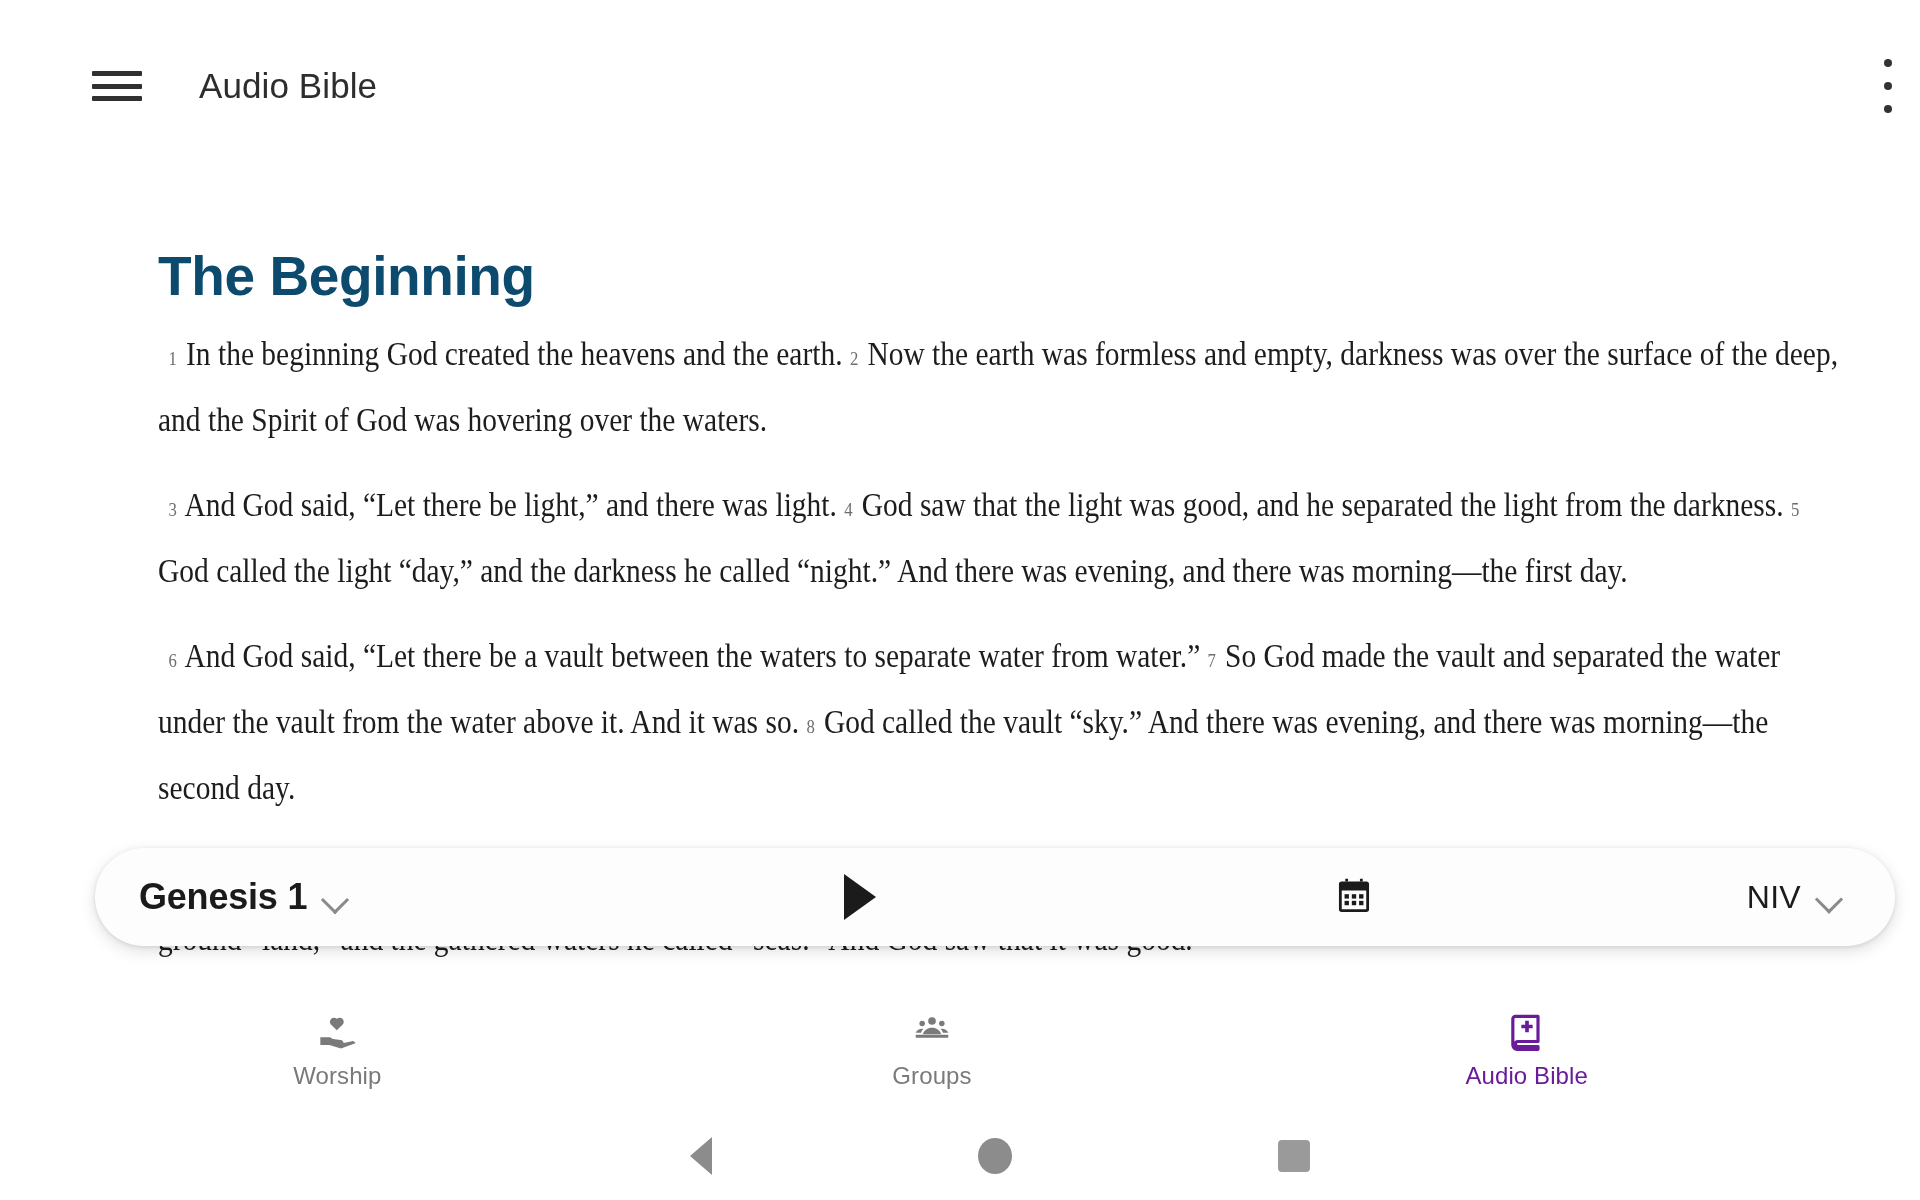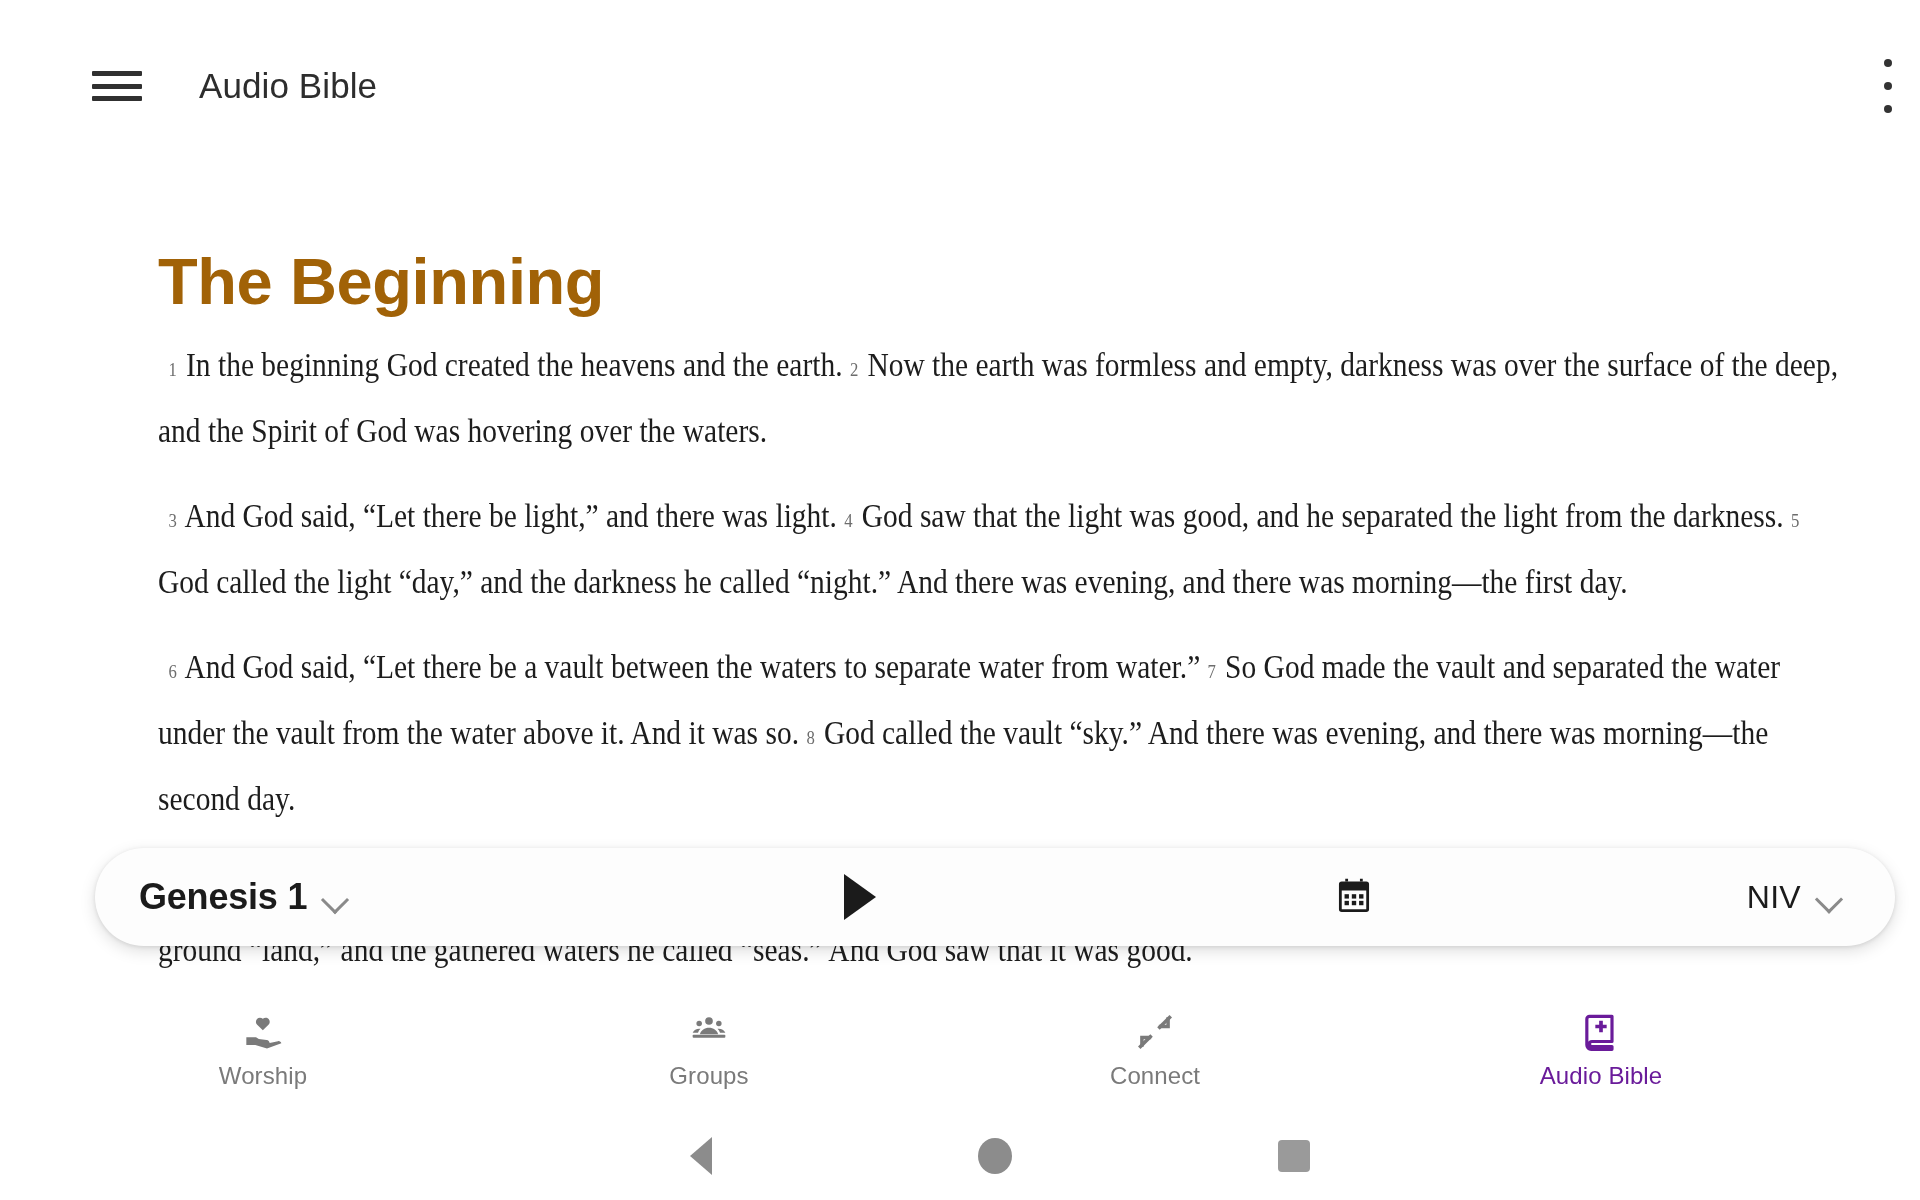--- a/index.html
+++ b/index.html
@@ -86,23 +86,23 @@
     top: 172px;
     left: 0;
     width: 1920px;
     height: 838px;
     overflow: hidden;
     padding: 0 118px 0 118px;
   }
 
   .chapter-title {
     font-family: "Liberation Sans", sans-serif;
-    font-size: 65px;
+    font-size: 55px;
     font-weight: bold;
-    color: #a16207;
+    color: #0c4a6e;
     letter-spacing: -0.4px;
     margin-top: 74px;
     margin-bottom: 16px;
     line-height: 1.1;
   }
 
   .verses {
     font-family: "Liberation Serif", serif;
     font-size: 33.5px;
     line-height: 61px;
@@ -366,33 +366,20 @@
         <circle cx="12" cy="5.4" r="2.3" fill="#7a7a7a"></circle>
         <circle cx="6.1" cy="6.9" r="1.65" fill="#7a7a7a"></circle>
         <circle cx="17.9" cy="6.9" r="1.65" fill="#7a7a7a"></circle>
         <path fill="#7a7a7a" d="M12 9.4c-2.6 0-4.8 1.6-5.5 3.9h11c-.7-2.3-2.9-3.9-5.5-3.9z"></path>
         <path fill="#7a7a7a" d="M6.1 10.1c-1.7 0-3.2.9-3.9 2.3h3.2c.3-.9.8-1.7 1.5-2.3h-.8zM17.9 10.1h-.8c.7.6 1.2 1.4 1.5 2.3h3.2c-.7-1.4-2.2-2.3-3.9-2.3z"></path>
         <rect x="2.2" y="13.6" width="19.6" height="1.9" rx="0.5" fill="#7a7a7a"></rect>
       </svg>
       <span class="tlabel" style="color: rgb(122, 122, 122);">Groups</span>
     </div>
 
-    <div class="tab">
-      <span class="ticon">
-        <svg width="40" height="40" viewBox="0 0 24 24" aria-hidden="true">
-          <g stroke="#7a7a7a" stroke-width="2.1" stroke-linecap="square" fill="none">
-            <path d="M3.3 20.7 9.2 14.8"></path>
-            <path d="M20.7 3.3 14.8 9.2"></path>
-          </g>
-          <path fill="#7a7a7a" d="M3.1 14.3h6.6v2.1H5.2v4.5H3.1z" transform="rotate(0 0 0)"></path>
-          <path fill="#7a7a7a" d="M20.9 9.7h-6.6V7.6h4.5V3.1h2.1z"></path>
-        </svg>
-      </span>
-      <span class="tlabel" style="color: rgb(122, 122, 122);">Connect</span>
-    </div>
 
     <div class="tab active">
       <span class="ticon">
         <svg width="40" height="40" viewBox="0 0 24 24" aria-hidden="true">
           <path d="M5.1 2.6h13.5v15.1H6.6a1.5 1.5 0 0 0 0 3h12v1.7H6.1a2.6 2.6 0 0 1-2.6-2.6V4.2a1.6 1.6 0 0 1 1.6-1.6z" fill="none" stroke="#6A1B9A" stroke-width="1.9" stroke-linejoin="round"></path>
           <path fill="#6A1B9A" d="M10.9 5.3h2.2v2.3h2.3v2.2h-2.3v2.3h-2.2V9.8H8.6V7.6h2.3z"></path>
         </svg>
       </span>
       <span class="tlabel" style="color: rgb(106, 27, 154);">Audio Bible</span>
     </div>

